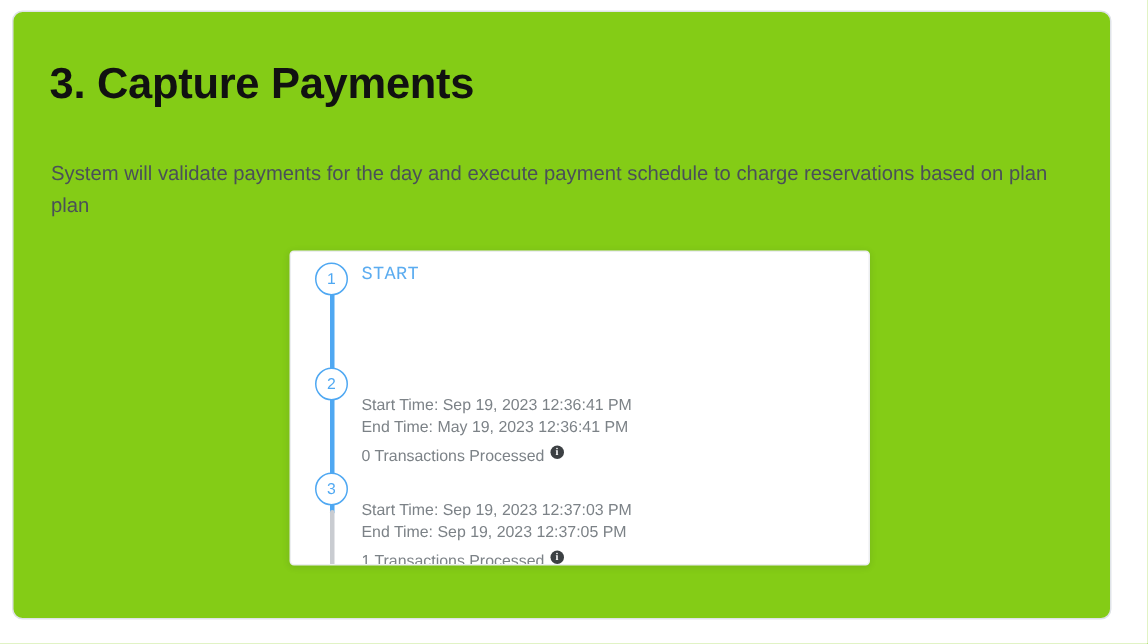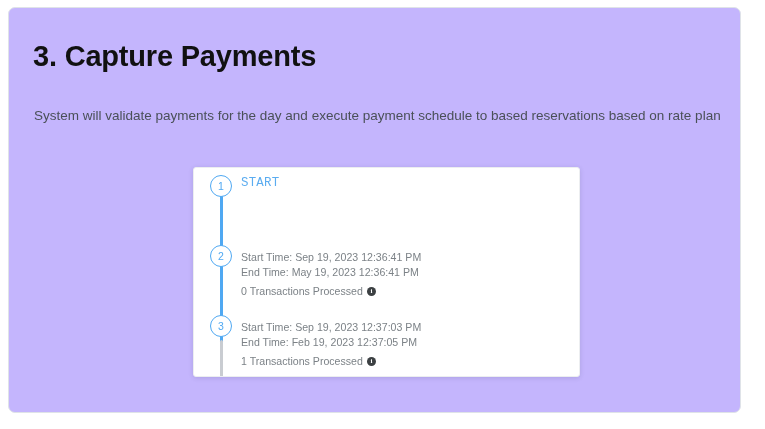--- a/index.html
+++ b/index.html
@@ -15,21 +15,21 @@
     -webkit-font-smoothing: antialiased;
   }
 
   
   .page-frame {
     position: absolute;
     left: 8px;
     top: 7px;
     width: 733px;
     height: 406px;
-    background: #c4b5fd;
+    background: #84cc16;
     border: 1px solid #dfe3e8;
     border-radius: 7px;
     box-sizing: border-box;
     overflow: hidden;
   }
 
   
   .page-title {
     position: absolute;
     left: 24px;
@@ -129,34 +129,34 @@
   .step-title {
     font-size: 12.4px;
     letter-spacing: 0.25px;
     color: #5bacf0;
     line-height: 16px;
     white-space: nowrap;
     font-family: Liberation Mono, monospace;
   }
 
   .step-meta {
-    margin-top: 5px;
+    margin-top: 18px;
   }
 
   .meta-line {
     font-size: 10.6px;
     line-height: 14.5px;
     color: #7c8287;
     white-space: nowrap;
   }
 
   .meta-line.transactions {
     margin-top: 5px;
     display: flex;
-    align-items: center;
+    align-items: flex-start;
     gap: 4px;
   }
 
   .info-icon {
     display: inline-flex;
     align-items: center;
     justify-content: center;
     width: 9px;
     height: 9px;
     border-radius: 50%;
@@ -168,21 +168,21 @@
     font-family: "Liberation Serif", serif;
   }
 </style>
 </head>
 <body>
 
 <div class="page-frame">
 
   <div class="page-title">3. Capture Payments</div>
 
-  <div class="page-subtitle">System will validate payments for the day and execute payment schedule to based reservations based on rate plan</div>
+  <div class="page-subtitle">System will validate payments for the day and execute payment schedule to charge reservations based on plan plan</div>
 
   <div class="timeline-card">
     <div class="timeline">
 
       <div class="rail rail-blue"></div>
       <div class="rail rail-grey"></div>
 
       <div class="step step-1">
         <div class="step-marker">1</div>
         <div class="step-body">
@@ -202,21 +202,21 @@
             </div>
           </div>
         </div>
       </div>
 
       <div class="step step-3">
         <div class="step-marker">3</div>
         <div class="step-body">
           <div class="step-meta">
             <div class="meta-line">Start Time: Sep 19, 2023 12:37:03 PM</div>
-            <div class="meta-line">End Time: Feb 19, 2023 12:37:05 PM</div>
+            <div class="meta-line">End Time: Sep 19, 2023 12:37:05 PM</div>
             <div class="meta-line transactions">
               <span>1 Transactions Processed</span>
               <span class="info-icon">i</span>
             </div>
           </div>
         </div>
       </div>
 
     </div>
   </div>

